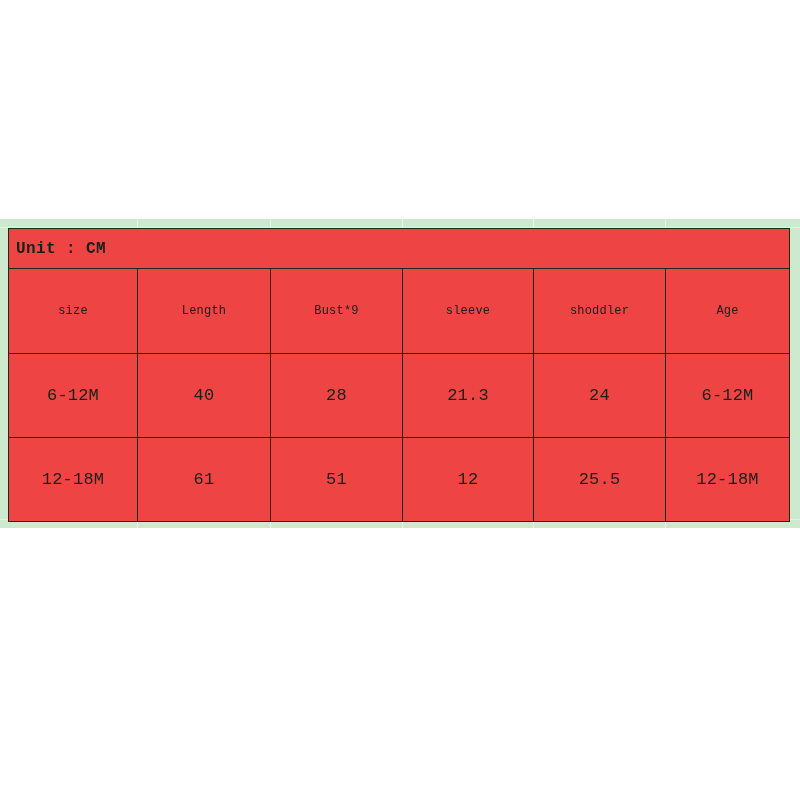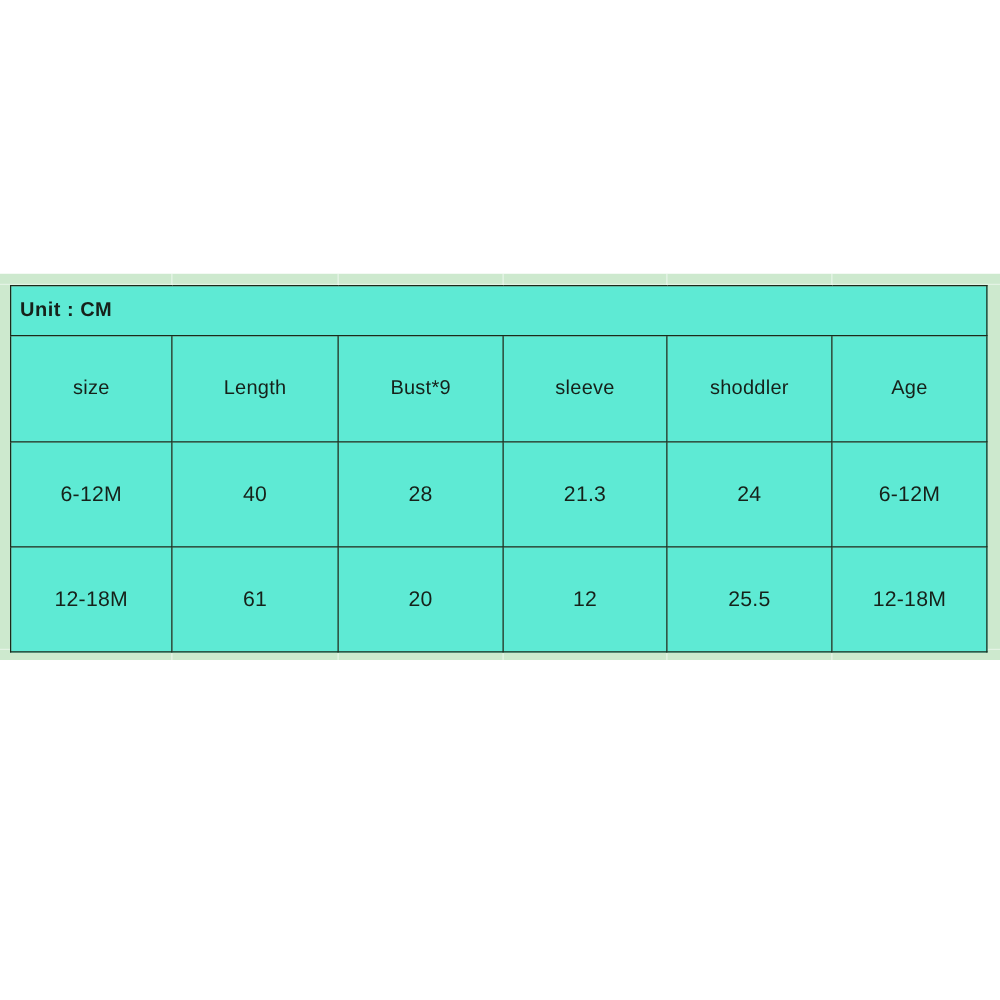--- a/index.html
+++ b/index.html
@@ -53,44 +53,44 @@
     position: absolute;
     left: 8px;
     top: 228px;
     width: 781px;
     border-collapse: collapse;
     table-layout: fixed;
     background: #cde9ce;
   }
   .size-table td {
     border: 1.6px solid #1b2a1b;
-    background: #5eead4;
+    background: #ef4444;
     color: #16211a;
     text-align: center;
     vertical-align: middle;
-    font-family: Liberation Sans, sans-serif;
+    font-family: Liberation Mono, monospace;
     font-size: 15.5px;
     letter-spacing: 0.2px;
     padding: 0;
   }
 
   
   .unit-row td {
     height: 39px;
     text-align: left;
     padding-left: 7px;
     font-size: 16px;
     font-weight: 700;
     letter-spacing: 0.4px;
   }
 
   
   .header-row td {
     height: 84px;
-    font-size: 16px;
+    font-size: 12px;
     font-weight: 400;
   }
 
   
   .data-row td {
     height: 83px;
     font-size: 17px;
   }
 
   
@@ -144,21 +144,21 @@
         <td>40</td>
         <td>28</td>
         <td>21.3</td>
         <td>24</td>
         <td>6-12M</td>
       </tr>
 
       <tr class="data-row">
         <td>12-18M</td>
         <td>61</td>
-        <td>20</td>
+        <td>51</td>
         <td>12</td>
         <td>25.5</td>
         <td>12-18M</td>
       </tr>
     </tbody>
   </table>
 
 </div>
 
 </body></html>

